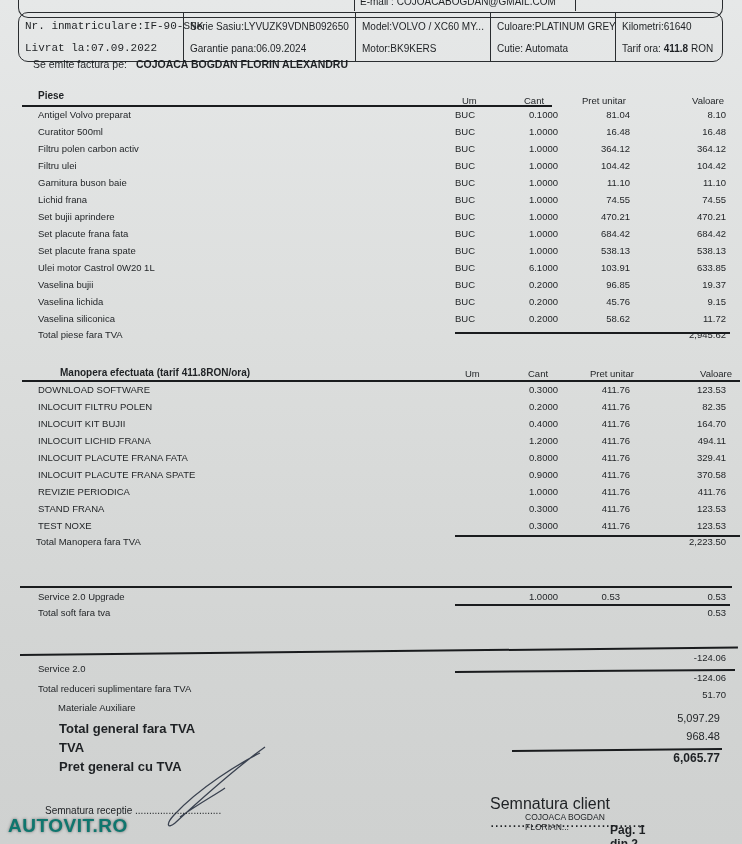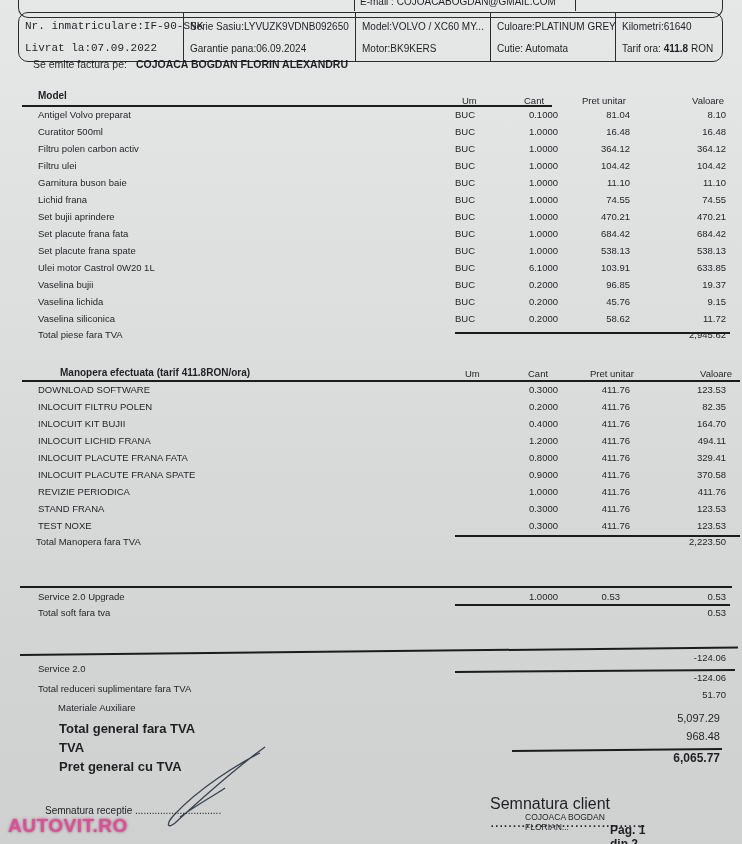--- a/index.html
+++ b/index.html
@@ -52,21 +52,21 @@
 
     .summary { position: absolute; left: 0; width: 742px; font-size: 10px; }
     .big { font-size: 13px; font-weight: bold; }
 
     .sig-left { position: absolute; left: 45px; top: 805px; font-size: 10px; }
     .sig-right { position: absolute; left: 490px; top: 795px; font-size: 16px; }
     .sig-name { position: absolute; left: 525px; top: 812px; font-size: 8.5px; }
     .page-num { position: absolute; left: 610px; top: 823px; font-size: 12px; font-weight: bold; }
     .watermark {
       position: absolute; left: 8px; top: 815px; font-size: 19px; font-weight: bold;
-      color: #ec4899; letter-spacing: 0.5px;
+      color: #0f766e; letter-spacing: 0.5px;
       text-shadow: 0 0 3px rgba(0,0,0,0.5);
       text-align: center;
     }
     .signature { position: absolute; left: 160px; top: 745px; }
   </style>
 </head>
 <body>
 
 <div class="page">
 
@@ -104,21 +104,21 @@
     </div>
   </div>
 
   <div class="bill-to">
     <span>Se emite factura pe:</span>
     <span class="name">COJOACA BOGDAN FLORIN ALEXANDRU</span>
   </div>
 
   <div class="section" style="top:86px;">
     <div class="sec-head">
-      <span class="title">Model</span>
+      <span class="title">Piese</span>
       <span class="col" style="left:462px;">Um</span>
       <span class="col" style="left:524px;">Cant</span>
       <span class="col" style="left:582px;">Pret unitar</span>
       <span class="col" style="left:692px;">Valoare</span>
     </div>
     <div class="rule" style="left:22px; width:530px; top:19px;"></div>
     <div style="height:3px;"></div>
     <div id="piese-rows">
         <div class="row">
           <span class="c-name">Antigel Volvo preparat</span>

